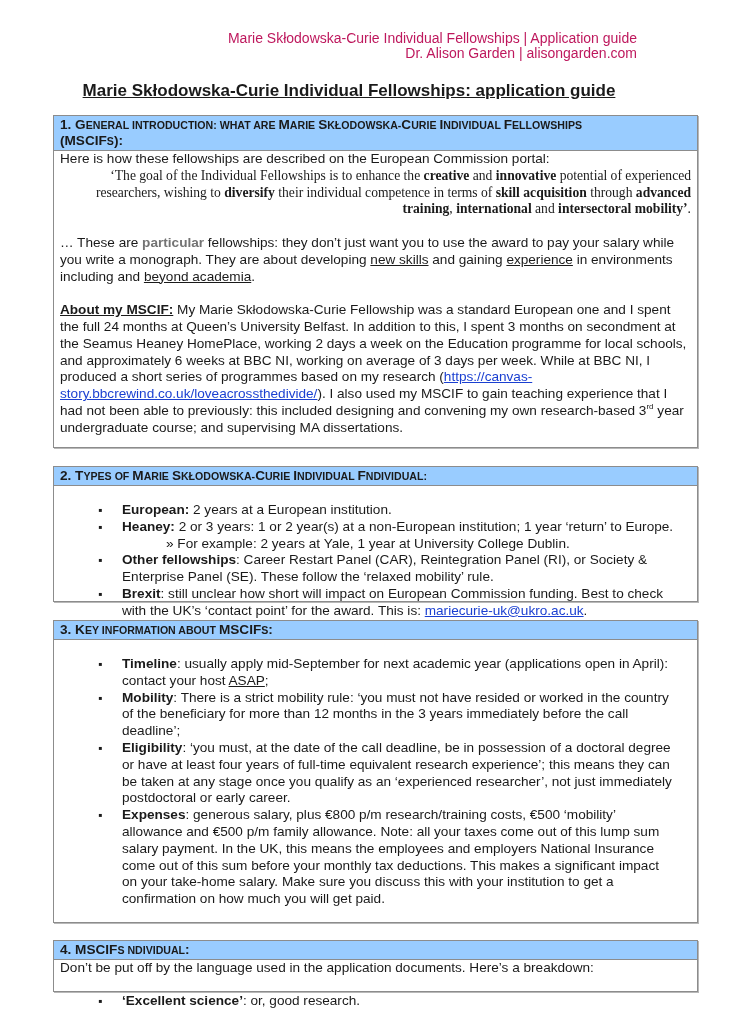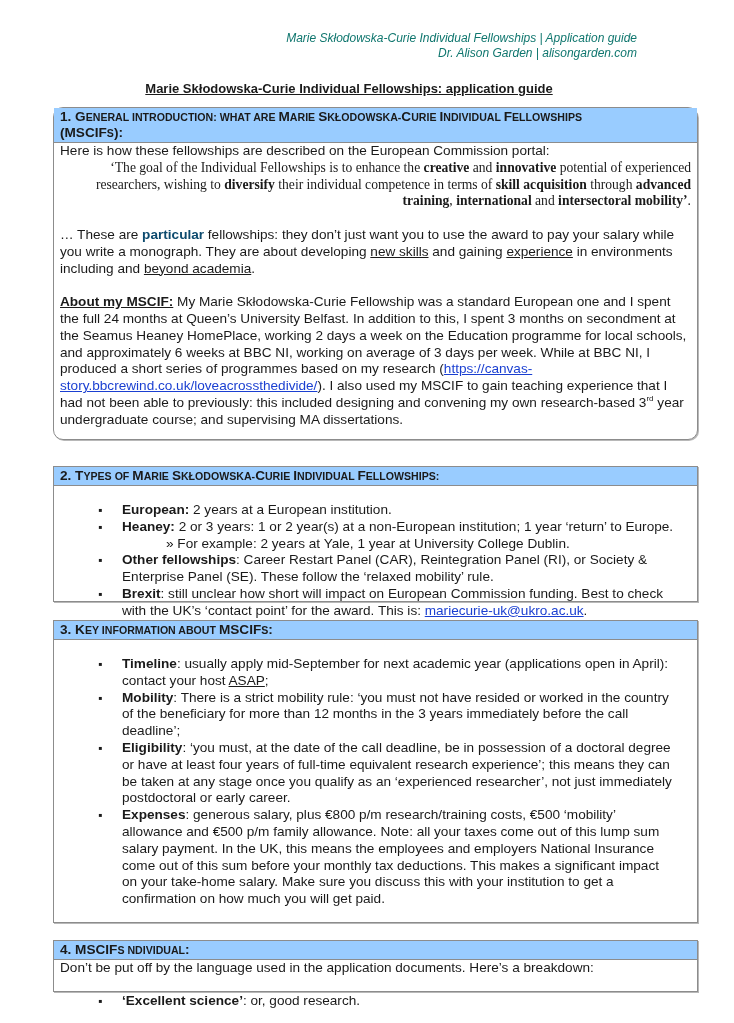--- a/index.html
+++ b/index.html
@@ -1,67 +1,67 @@
 <!DOCTYPE html>
 <html><head>
 <meta charset="utf-8">
 <style>
   html, body { margin: 0; padding: 0; background: #ffffff; }
   body { width: 734px; height: 1023px; position: relative; overflow: hidden;
          font-family: "Liberation Sans", sans-serif; color: #1a1a1a; }
   .hdr { position: absolute; right: 97px; top: 31px; text-align: right;
-         font-size: 12px; line-height: 15px; color: #0f766e; font-style: italic; }
+         font-size: 14px; line-height: 15px; color: #be185d; }
   .doc-title { position: absolute; left: 0; width: 698px; top: 81px; text-align: center;
-               font-size: 13px; font-weight: bold; text-decoration: underline; }
+               font-size: 17px; font-weight: bold; text-decoration: underline; }
   .box { position: absolute; left: 53px; width: 643px; border: 1px solid #8c8c8c;
          box-shadow: 1px 1px 0 #b8b8b8; background: #fff; }
   .box-h { background: #99ccff; border-bottom: 1px solid #8c8c8c; padding: 1px 6px 1px 6px;
            font-size: 13.6px; font-weight: bold; line-height: 16px; }
   .box-h .sc { font-size: 10.6px; }
   .box-b { padding: 0 6px 0 6px; font-size: 13.6px; line-height: 16.8px; }
   .p { margin: 0; }
   .quote { margin: 0 0 0 33px; text-align: right; padding-right: 0; font-family: Liberation Serif, serif; }
   .blank { height: 16.8px; }
   b { font-weight: bold; }
   .u { text-decoration: underline; }
   .link { color: #1a3fd1; text-decoration: underline; }
-  .blue { color: #0c4a6e; font-weight: bold; text-align: center; }
+  .blue { color: #737373; font-weight: bold; text-align: center; }
   ul { margin: 16px; padding: 0; list-style: none; }
   li { position: relative; padding-left: 46px; }
   li::before { content: "\25AA"; position: absolute; left: 22px; top: 0; font-size: 12px; }
   .sub { padding-left: 90px; }
   sup { font-size: 8px; line-height: 0; }
 </style>
 </head>
 <body>
 
 <div class="hdr">
   <div>Marie Skłodowska-Curie Individual Fellowships | Application guide</div>
   <div>Dr. Alison Garden | alisongarden.com</div>
 </div>
 
 <div class="doc-title">Marie Skłodowska-Curie Individual Fellowships: application guide</div>
 
-<div class="box" style="top:107px; height:331px;border-radius:10px;">
+<div class="box" style="top:115px; height:331px;">
   <div class="box-h">
     <span>1. G</span><span class="sc">ENERAL INTRODUCTION: WHAT ARE </span><span>M</span><span class="sc">ARIE </span><span>S</span><span class="sc">KŁODOWSKA-</span><span>C</span><span class="sc">URIE </span><span>I</span><span class="sc">NDIVIDUAL </span><span>F</span><span class="sc">ELLOWSHIPS</span><br><span>(MSCIF</span><span class="sc">S</span><span>):</span>
   </div>
   <div class="box-b">
     <p class="p">Here is how these fellowships are described on the European Commission portal:</p>
     <p class="p quote"><span>‘The goal of the Individual Fellowships is to enhance the </span><b>creative</b><span> and </span><b>innovative</b><span> potential of experienced researchers, wishing to </span><b>diversify</b><span> their individual competence in terms of </span><b>skill acquisition</b><span> through </span><b>advanced training</b><span>, </span><b>international</b><span> and </span><b>intersectoral mobility’</b><span>.</span></p>
     <div class="blank"></div>
     <p class="p"><span>… These are </span><span class="blue">particular</span><span> fellowships: they don’t just want you to use the award to pay your salary while you write a monograph. They are about developing </span><span class="u">new skills</span><span> and gaining </span><span class="u">experience</span><span> in environments including and </span><span class="u">beyond academia</span><span>.</span></p>
     <div class="blank"></div>
     <p class="p"><b class="u">About my MSCIF:</b><span> My Marie Skłodowska-Curie Fellowship was a standard European one and I spent the full 24 months at Queen’s University Belfast. In addition to this, I spent 3 months on secondment at the Seamus Heaney HomePlace, working 2 days a week on the Education programme for local schools, and approximately 6 weeks at BBC NI, working on average of 3 days per week. While at BBC NI, I produced a short series of programmes based on my research (</span><a class="link">https://canvas-story.bbcrewind.co.uk/loveacrossthedivide/</a><span>). I also used my MSCIF to gain teaching experience that I had not been able to previously: this included designing and convening my own research-based 3</span><sup>rd</sup><span> year undergraduate course; and supervising MA dissertations.</span></p>
   </div>
 </div>
 
 <div class="box" style="top:466px; height:134px;">
   <div class="box-h">
-    <span>2. T</span><span class="sc">YPES OF </span><span>M</span><span class="sc">ARIE </span><span>S</span><span class="sc">KŁODOWSKA-</span><span>C</span><span class="sc">URIE </span><span>I</span><span class="sc">NDIVIDUAL </span><span>F</span><span class="sc">ELLOWSHIPS:</span>
+    <span>2. T</span><span class="sc">YPES OF </span><span>M</span><span class="sc">ARIE </span><span>S</span><span class="sc">KŁODOWSKA-</span><span>C</span><span class="sc">URIE </span><span>I</span><span class="sc">NDIVIDUAL </span><span>F</span><span class="sc">NDIVIDUAL:</span>
   </div>
   <div class="box-b">
     <ul>
       <li><b>European:</b><span> 2 years at a European institution.</span></li>
       <li><b>Heaney:</b><span> 2 or 3 years: 1 or 2 year(s) at a non-European institution; 1 year ‘return’ to Europe.</span></li>
       <div class="sub">» For example: 2 years at Yale, 1 year at University College Dublin.</div>
       <li><b>Other fellowships</b><span>: Career Restart Panel (CAR), Reintegration Panel (RI), or Society &amp; Enterprise Panel (SE). These follow the ‘relaxed mobility’ rule.</span></li>
       <li><b>Brexit</b><span>: still unclear how short will impact on European Commission funding. Best to check with the UK’s ‘contact point’ for the award. This is: </span><a class="link">mariecurie-uk@ukro.ac.uk</a><span>.</span></li>
     </ul>
   </div>

